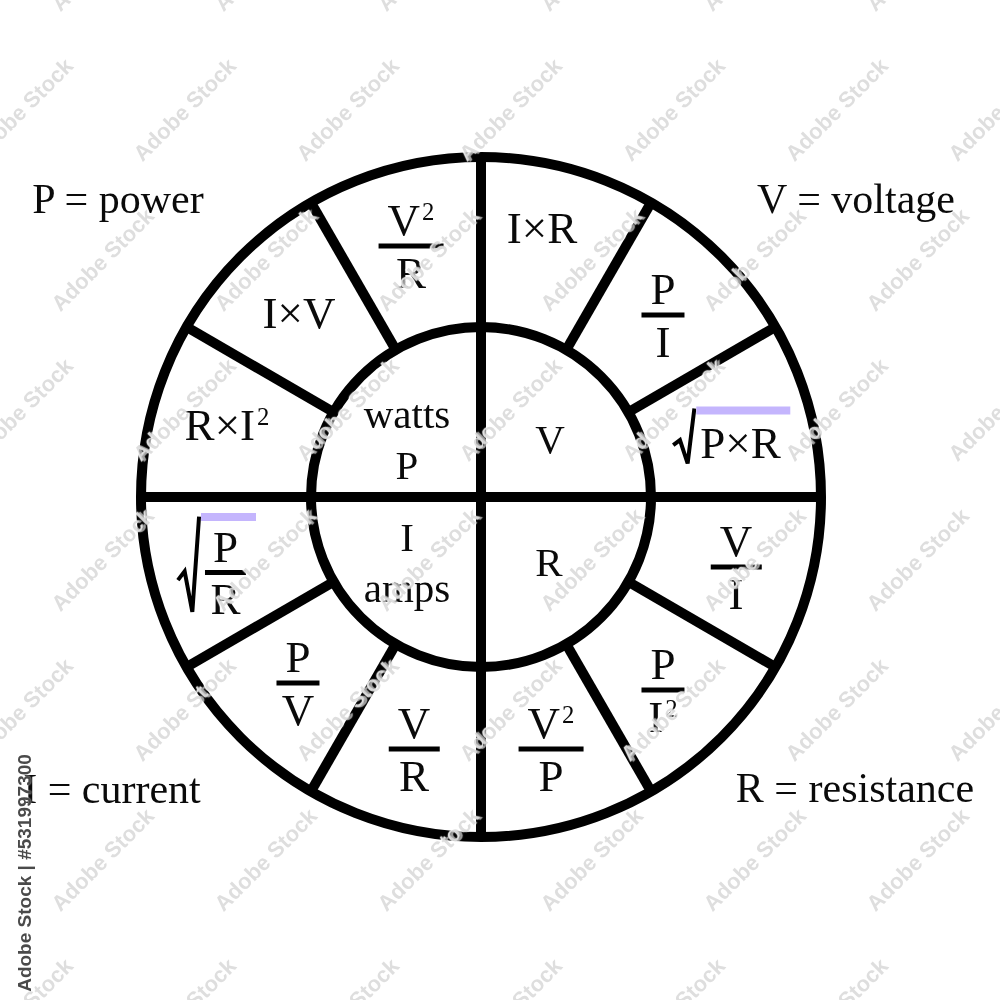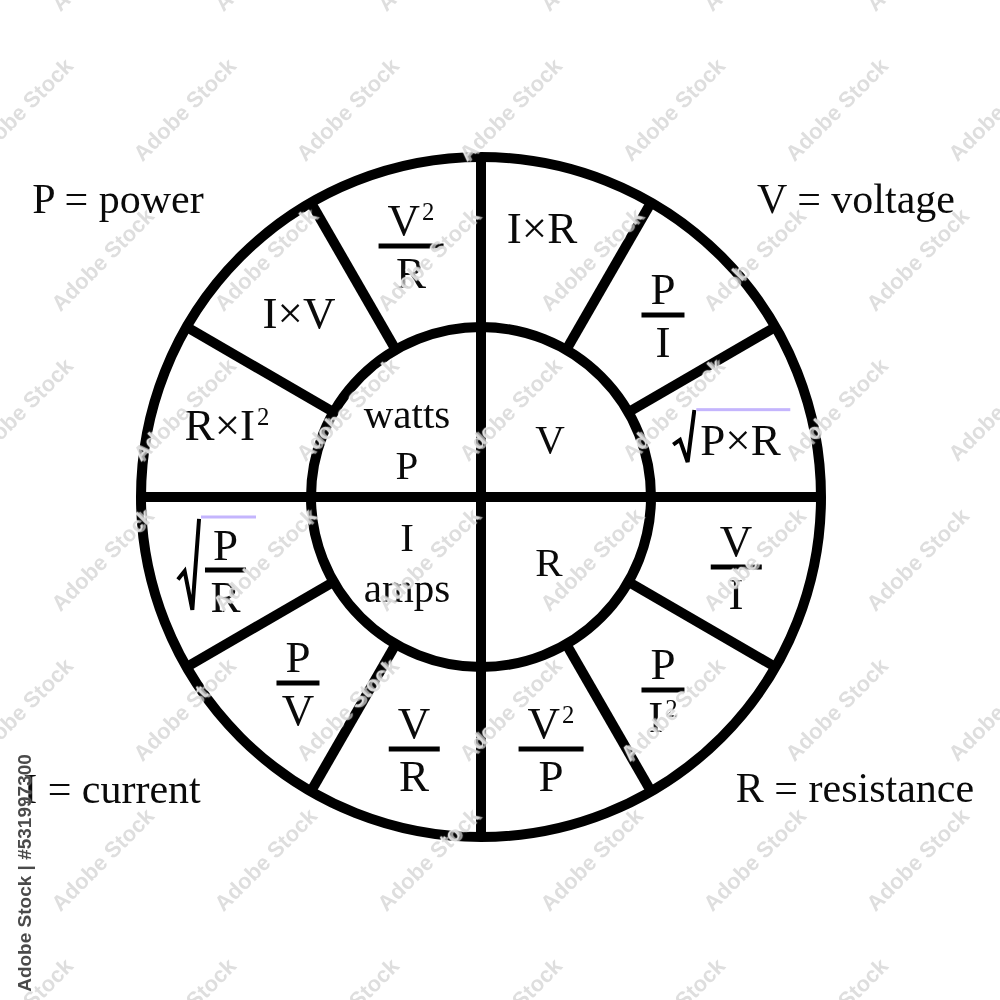--- a/index.html
+++ b/index.html
@@ -11,21 +11,21 @@
   .wheel-svg{position:absolute;left:0;top:0;width:1000px;height:1000px;z-index:1;}
   .corner{font-size:42px;white-space:nowrap;z-index:2;}
   .hub{font-size:41px;line-height:1.25;text-align:center;z-index:2;}
   .formula{font-size:45px;line-height:1;white-space:nowrap;text-align:center;z-index:2;}
   .frac{display:inline-flex;flex-direction:column;align-items:center;vertical-align:middle;}
   .frac .num{display:inline-block;line-height:.8;padding:0 9px 6px;border-bottom:5px solid #000;}
   .frac .den{display:inline-block;line-height:.8;padding-top:6px;}
   .sup{font-size:.55em;vertical-align:.62em;margin-left:2px;line-height:0;}
   .sqrt{display:inline-flex;align-items:stretch;}
   .sqrt .tick{width:25px;flex:none;align-self:stretch;}
-  .sqrt .radicand{border-top:3px solid #c4b5fd;padding:6px 10px 2px 4px;display:inline-flex;align-items:center;text-align:right;}
+  .sqrt .radicand{border-top:8px solid #c4b5fd;padding:6px 10px 2px 4px;display:inline-flex;align-items:center;text-align:right;}
   .sqrt .radicand .frac .num{padding:2px 8px 5px;}
   .wm-layer{position:absolute;inset:0;z-index:5;pointer-events:none;}
   .wm-tile{
     position:absolute;font-family:"Liberation Sans",sans-serif;font-weight:bold;font-size:22px;
     color:rgba(138,138,138,0.28);
     text-shadow:-1px -1px 1px rgba(255,255,255,0.95),1px 1px 1px rgba(255,255,255,0.65);
     transform:translate(-50%,-50%) rotate(-45deg);white-space:nowrap;
   }
   .wm-side{
     position:absolute;left:25px;top:873px;z-index:6;

